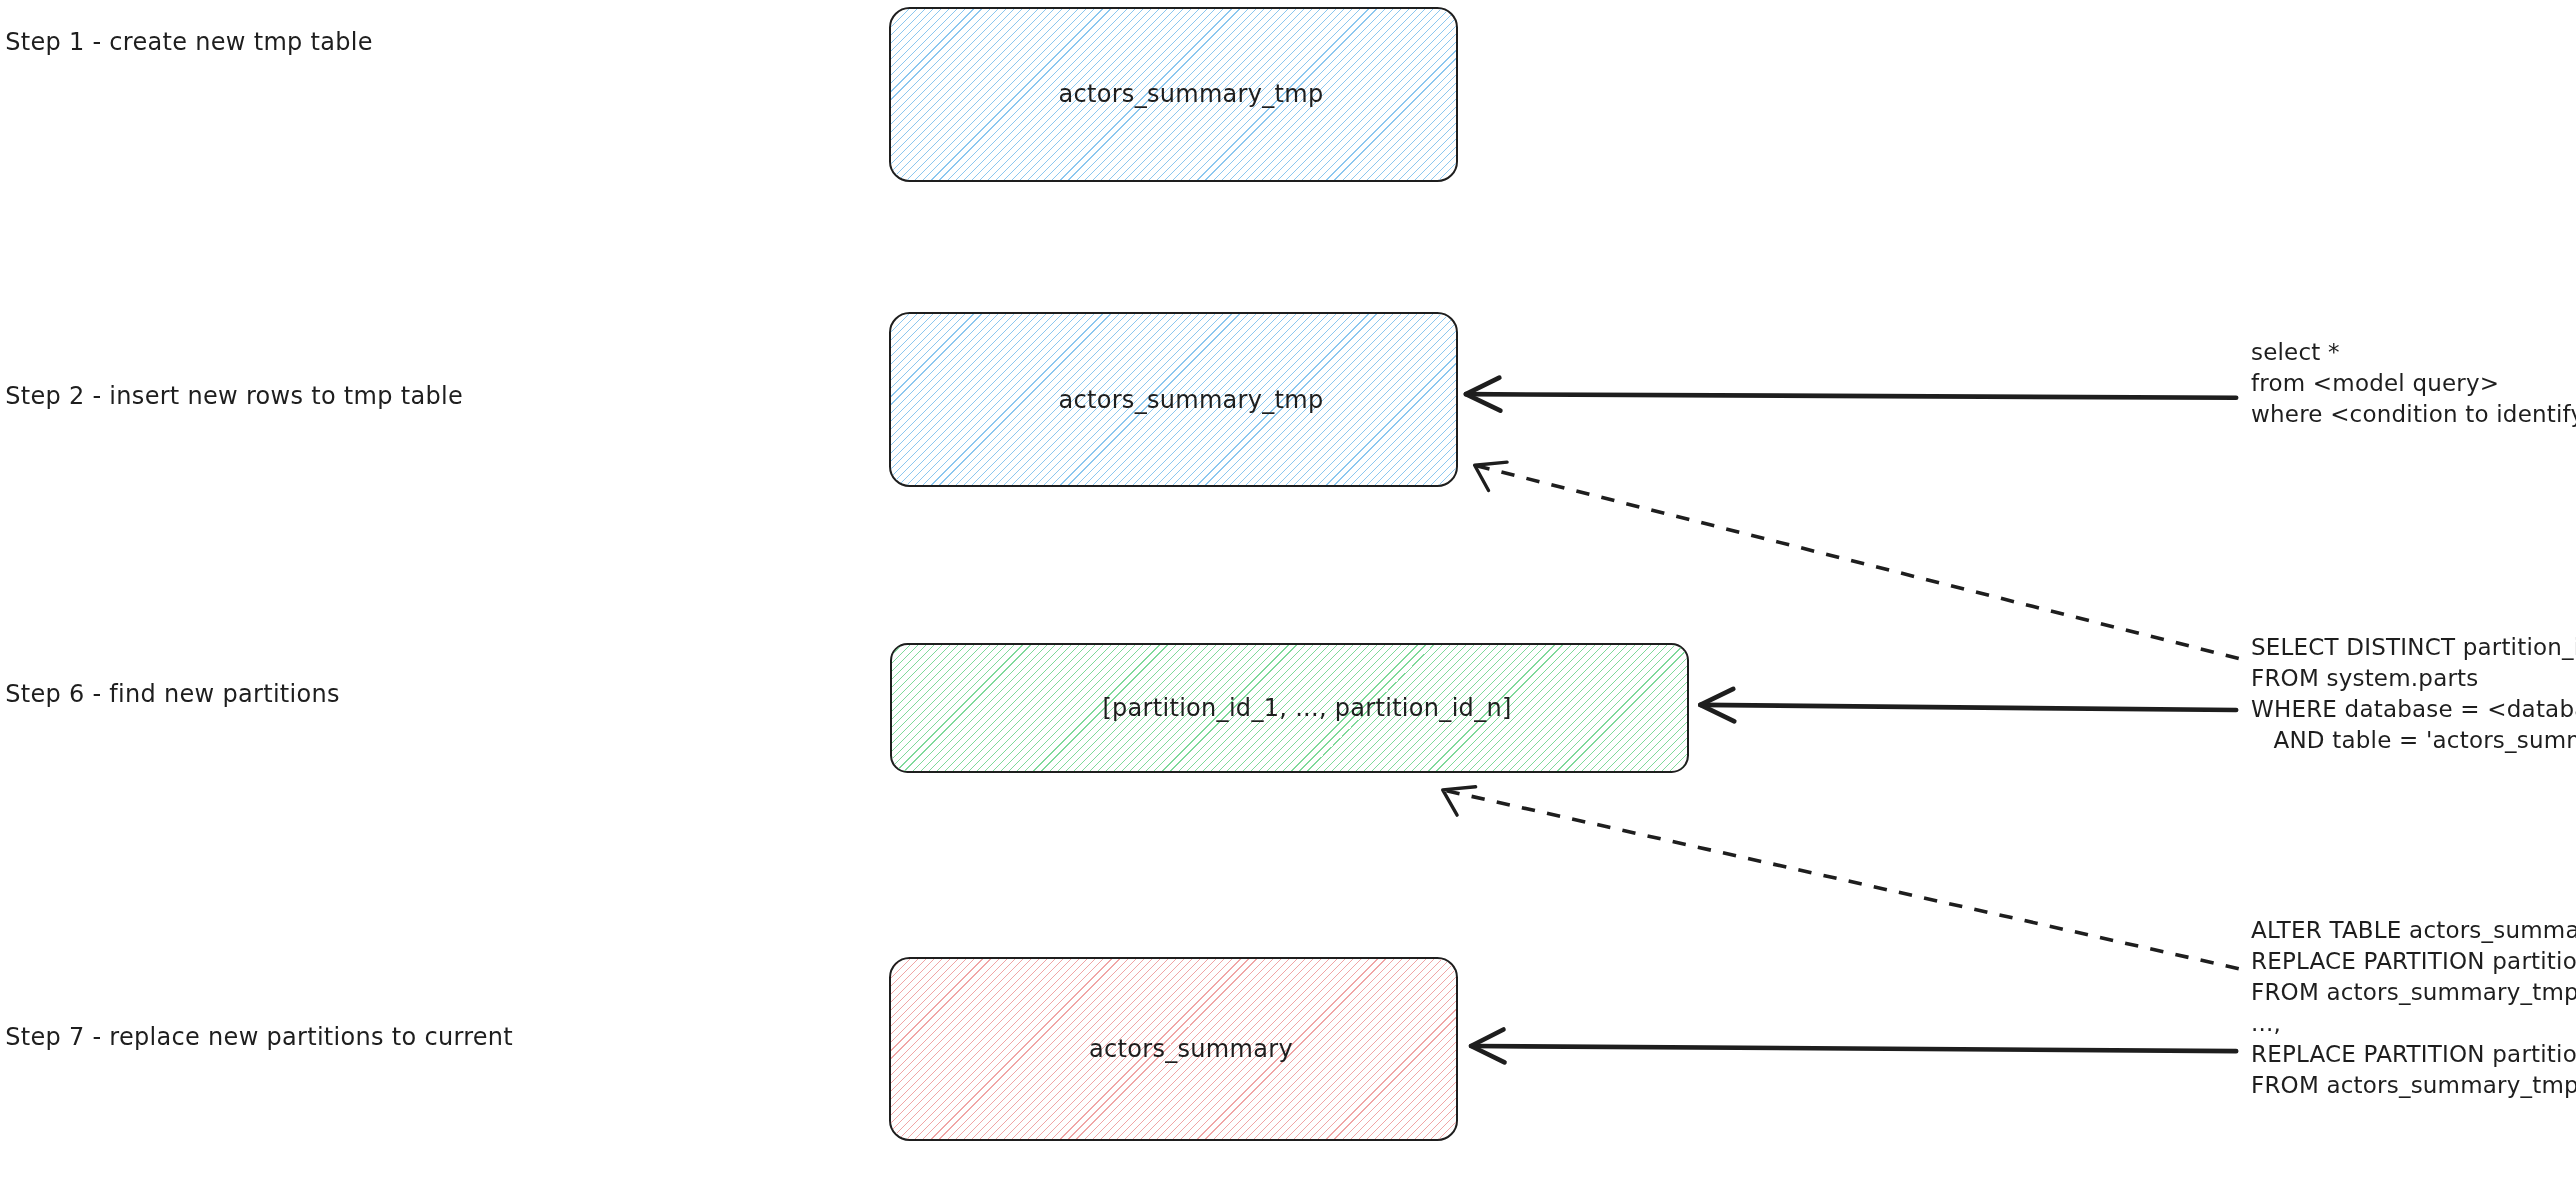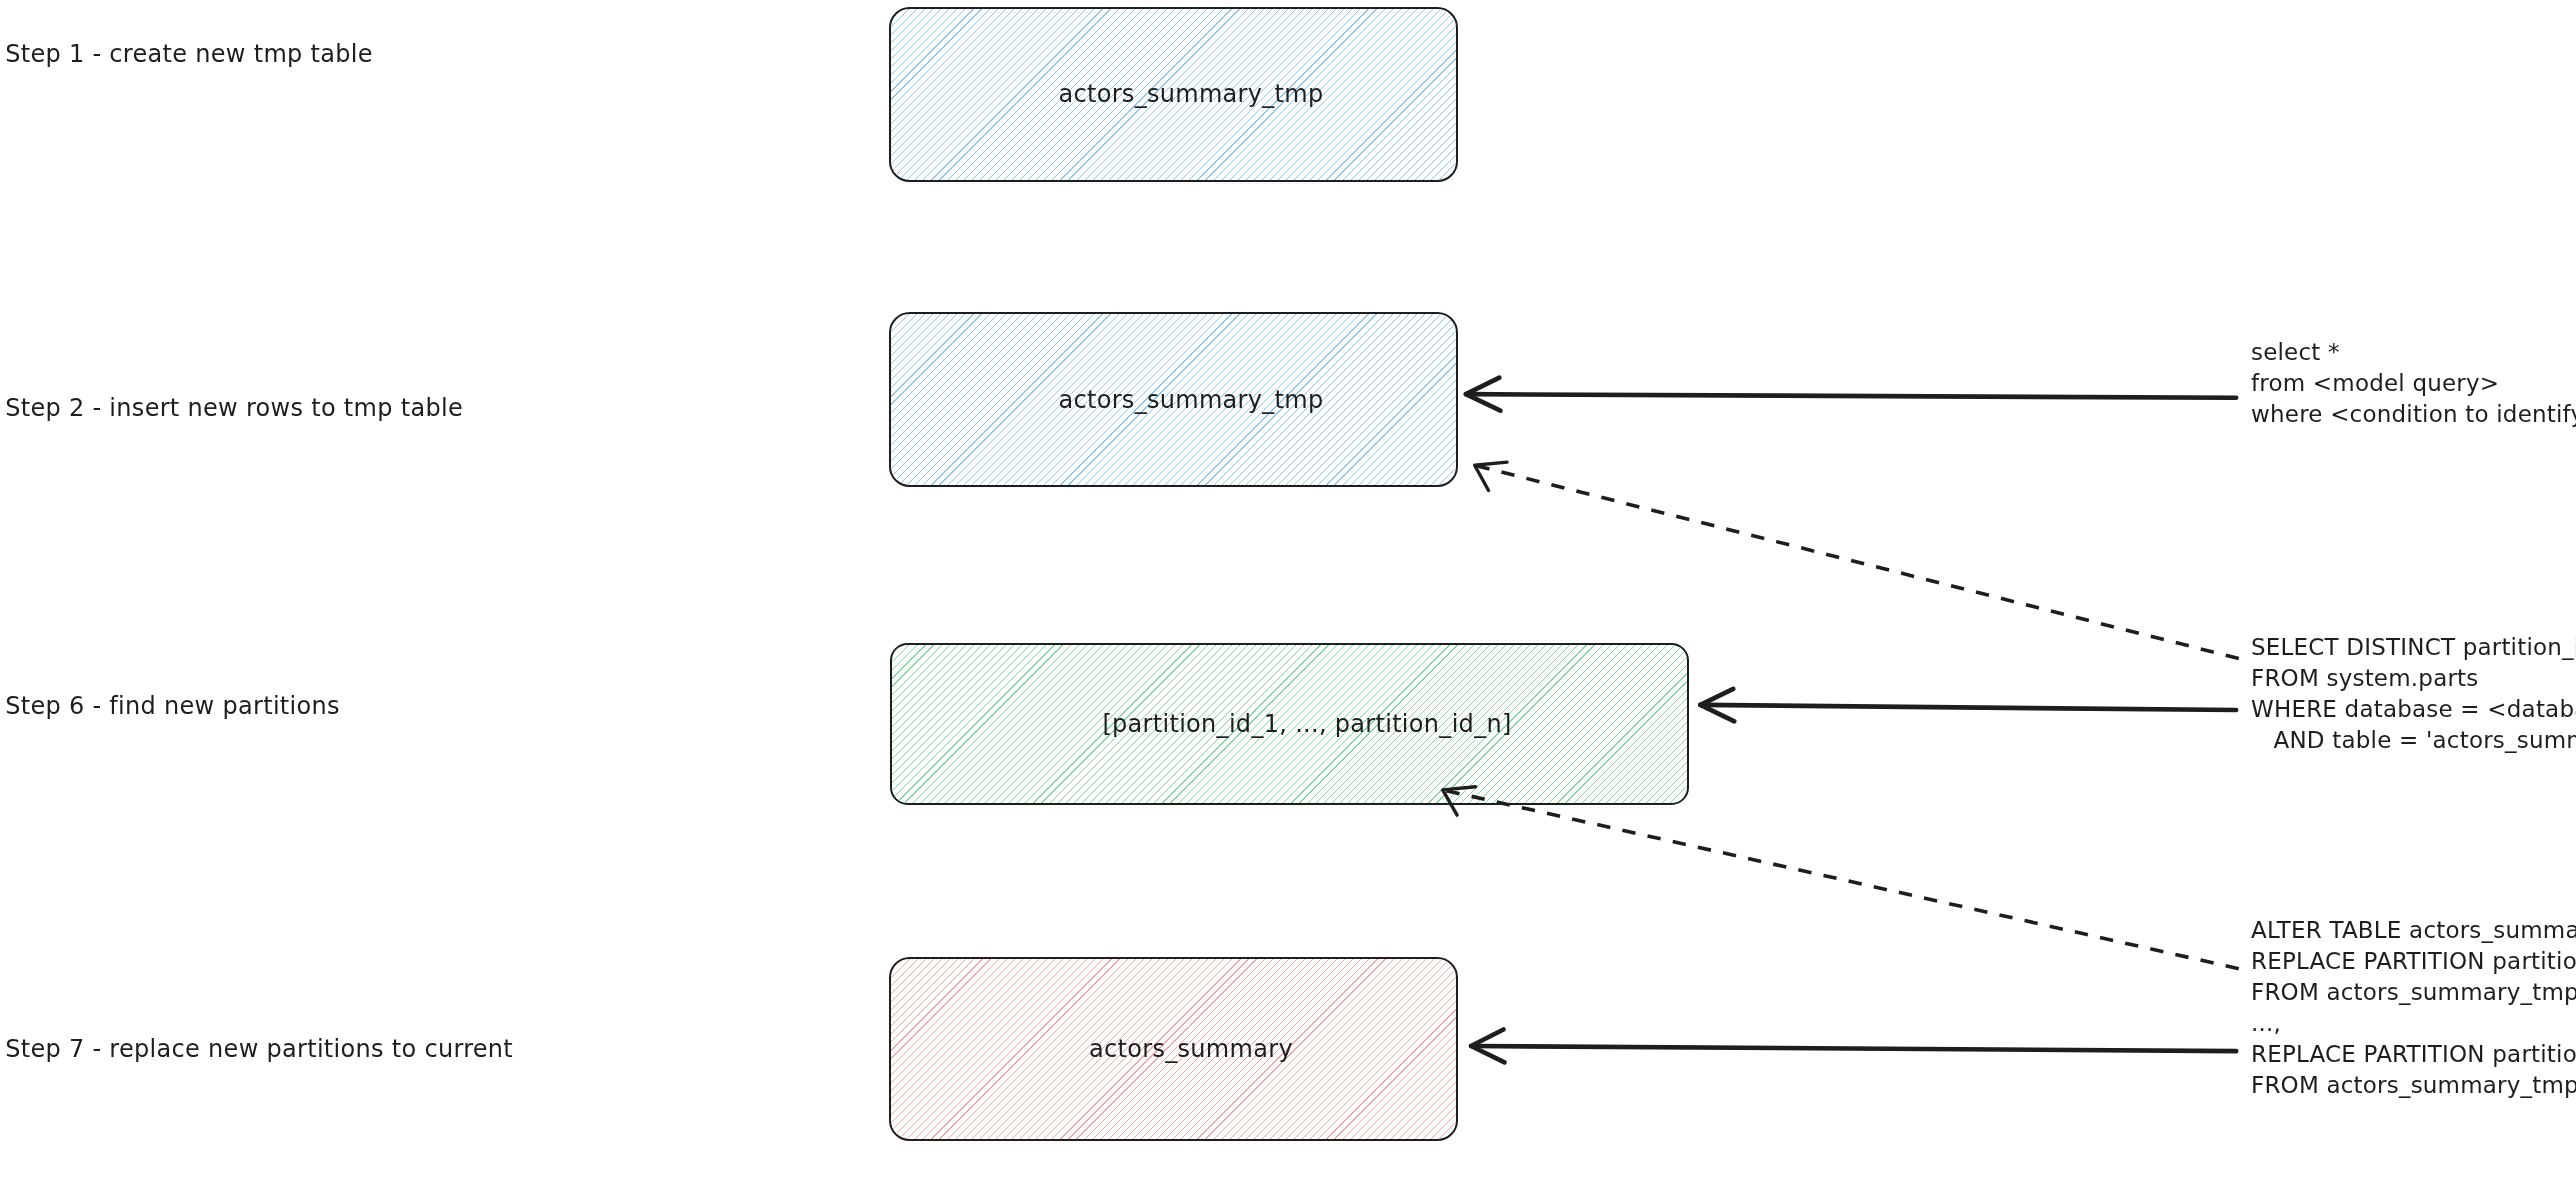--- a/index.html
+++ b/index.html
@@ -17,21 +17,20 @@
     background: #ffffff;
     overflow: hidden;
   }
   .step-label {
     position: absolute;
     font-family: "DejaVu Sans", sans-serif;
     font-size: 24px;
     color: #1e1e1e;
     white-space: nowrap;
     letter-spacing: 0.3px;
-    margin-top: 12px;
   }
   .node {
     position: absolute;
     box-sizing: border-box;
     border: 2.6px solid #1e1e1e;
     border-radius: 20.6px;
     display: flex;
     align-items: center;
     justify-content: center;
   }
@@ -105,21 +104,21 @@
   <div class="node" style="left:889px; top:6.7px; width:569px; height:175px;">
     <span class="hatch hatch-blue"></span>
     <span class="node-label">actors_summary_tmp</span>
   </div>
 
   <div class="node" style="left:889px; top:312px; width:569px; height:175px;">
     <span class="hatch hatch-blue"></span>
     <span class="node-label">actors_summary_tmp</span>
   </div>
 
-  <div class="node" style="left:890px; top:643px; width:799px; height:162px; border-radius:17.5px;text-align:right;">
+  <div class="node" style="left:890px; top:643px; width:799px; height:130px; border-radius:17.5px;text-align:right;">
     <span class="hatch hatch-green" style="border-radius:15.5px;"></span>
     <span class="node-label">[partition_id_1, ..., partition_id_n]</span>
   </div>
 
   <div class="node" style="left:889px; top:957px; width:569px; height:184px;">
     <span class="hatch hatch-pink"></span>
     <span class="node-label">actors_summary</span>
   </div>
 
   <div class="sql-block" style="left:2251px; top:337px;">select *

